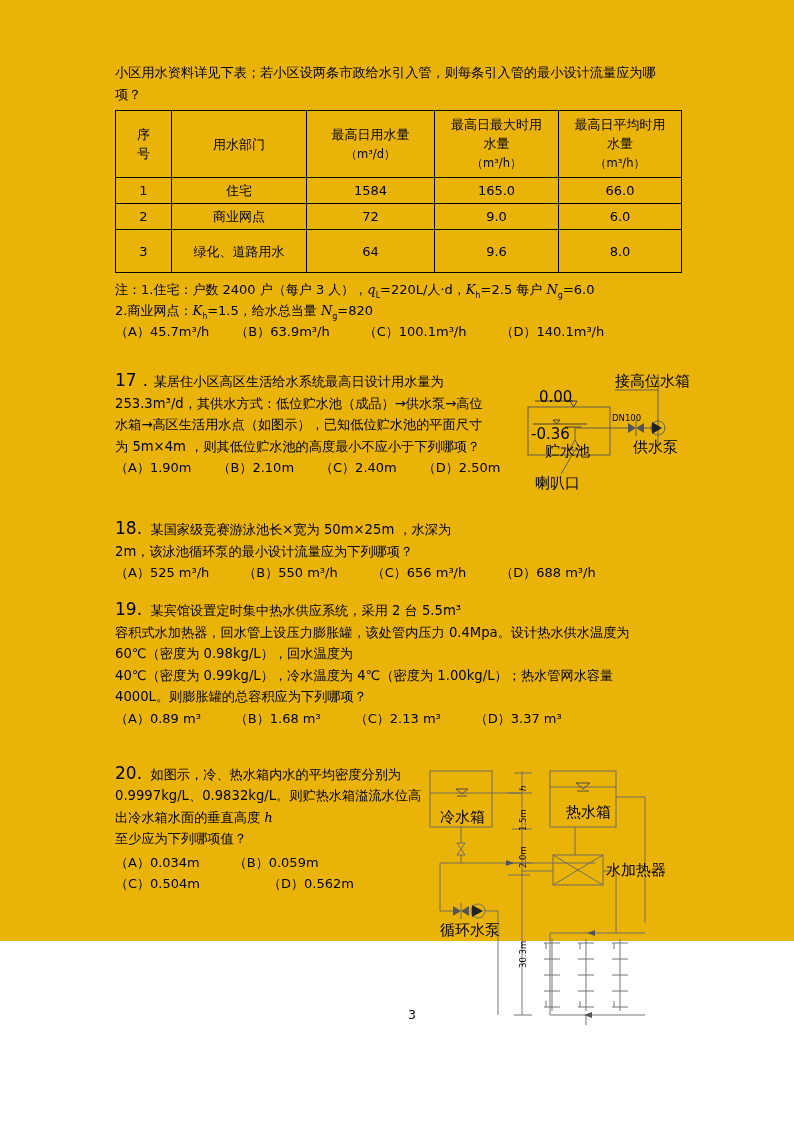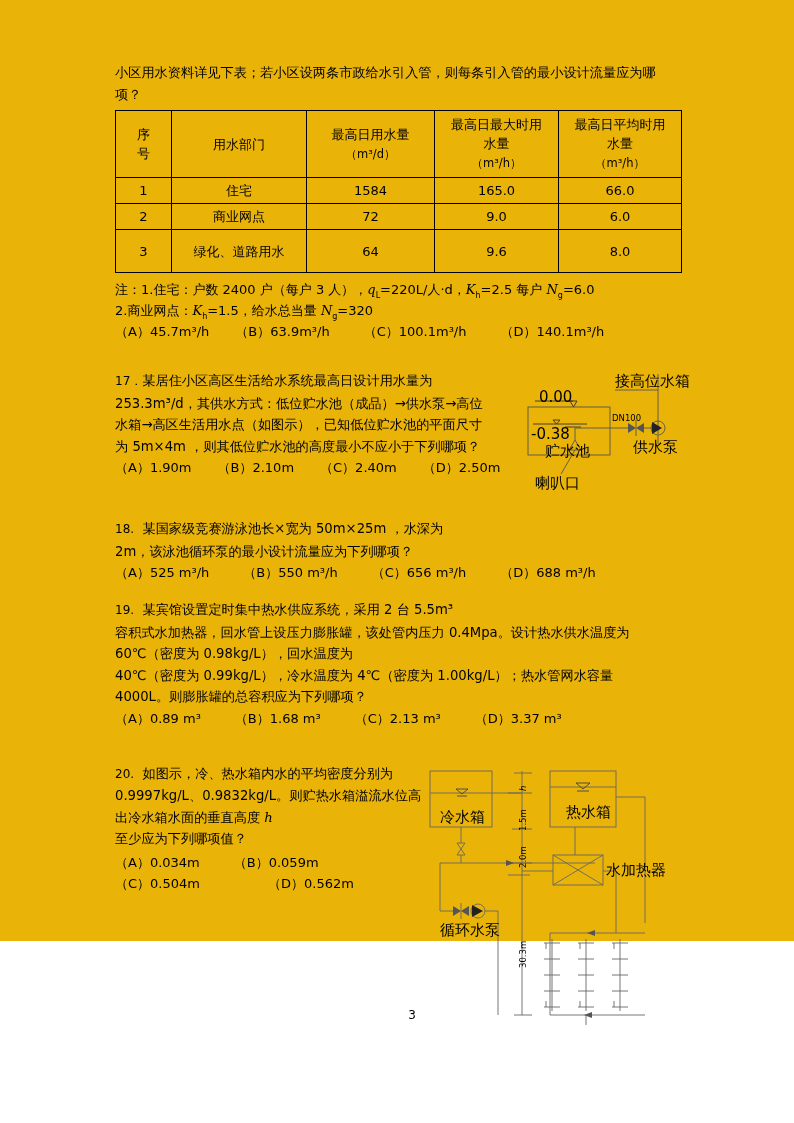--- a/index.html
+++ b/index.html
@@ -22,21 +22,21 @@
     height: 941px;
     background: #eab308;
     padding-left: 30px;
   }
   .content {
     position: absolute;
     left: 115px;
     top: 62px;
     width: 570px;
   }
-  .q-num { font-size: 12px; }
+  .q-num { font-size: 17px; }
   sub { font-size: 8px; vertical-align: sub; line-height: 0; }
   .ital { font-style: italic; font-family: "DejaVu Serif", "Liberation Serif", serif; }
 
   
   .intro {
     font-size: 13.2px;
     line-height: 22px;
     width: 565px;
   }
 
@@ -185,21 +185,21 @@
           <td>8.0</td>
         </tr>
       </tbody>
     </table>
 
     <div class="notes">
       <div class="note-line">
         <span>注：1.住宅：户数 2400 户（每户 3 人），</span><span class="ital">q</span><sub>L</sub><span>=220L/人·d，</span><span class="ital">K</span><sub>h</sub><span>=2.5 每户 </span><span class="ital">N</span><sub>g</sub><span>=6.0</span>
       </div>
       <div class="note-line">
-        <span>2.商业网点：</span><span class="ital">K</span><sub>h</sub><span>=1.5，给水总当量 </span><span class="ital">N</span><sub>g</sub><span>=320</span>
+        <span>2.商业网点：</span><span class="ital">K</span><sub>h</sub><span>=1.5，给水总当量 </span><span class="ital">N</span><sub>g</sub><span>=820</span>
       </div>
       <div class="opts">
         <span>（A）45.7m³/h</span><span class="gap"></span><span>（B）63.9m³/h</span><span class="gap-lg"></span><span>（C）100.1m³/h</span><span class="gap-lg"></span><span>（D）140.1m³/h</span>
       </div>
     </div>
 
     <div class="qblock q17">
       <div class="qtext">
         <div class="qline"><span class="q-num">17．</span><span>某居住小区高区生活给水系统最高日设计用水量为</span></div>
         <div class="qline">253.3m³/d，其供水方式：低位贮水池（成品）→供水泵→高位</div>
@@ -240,21 +240,21 @@
             <polygon points="157,54 157,66 167,60" fill="#222" stroke="none"></polygon>
             <line x1="163" y1="67" x2="163" y2="76"></line>
 
             <polygon points="75,33 82,33 78.5,39" fill="none" stroke="#333"></polygon>
 
             <polygon points="58,52 65,52 61.5,56" fill="none" stroke="#333"></polygon>
           </g>
         </svg>
         <span class="fig-label" style="left:120px; top:4px;">接高位水箱</span>
         <span class="fig-label" style="left:44px; top:20px;">0.00</span>
-        <span class="fig-label" style="left:36px; top:57px;">-0.38</span>
+        <span class="fig-label" style="left:36px; top:57px;">-0.36</span>
         <span class="fig-label sm" style="left:117px; top:45px;">DN100</span>
         <span class="fig-label" style="left:50px; top:74px;">贮水池</span>
         <span class="fig-label" style="left:40px; top:106px;">喇叭口</span>
         <span class="fig-label" style="left:138px; top:70px;">供水泵</span>
       </div>
     </div>
 
     <div class="qblock q18">
       <div class="qtext wide">
         <div class="qline"><span class="q-num">18.</span>&nbsp;&nbsp;<span>某国家级竞赛游泳池长×宽为 50m×25m ，水深为</span></div>

